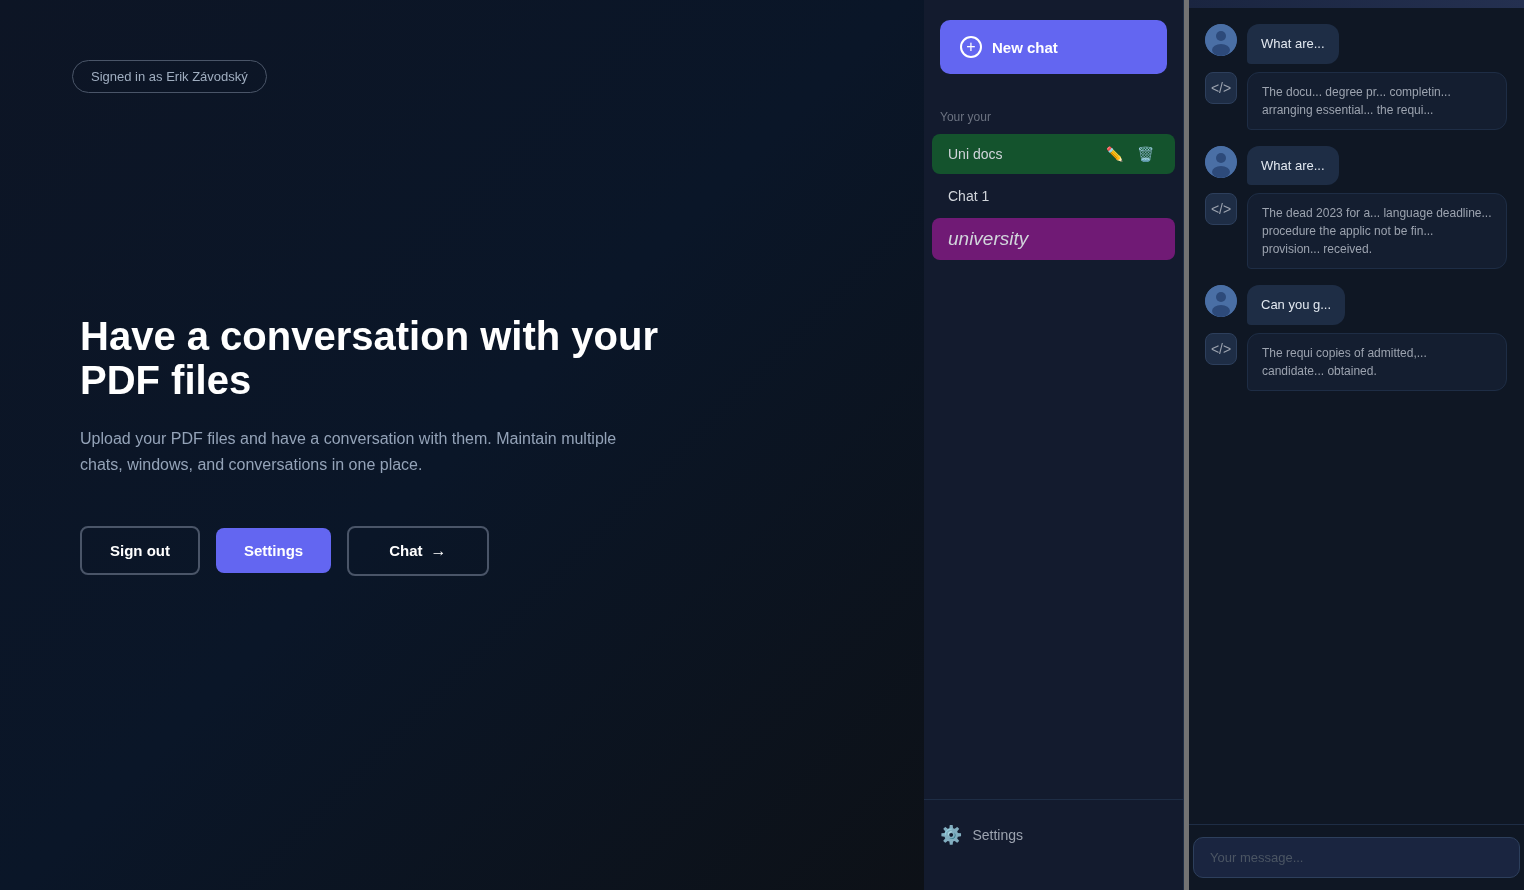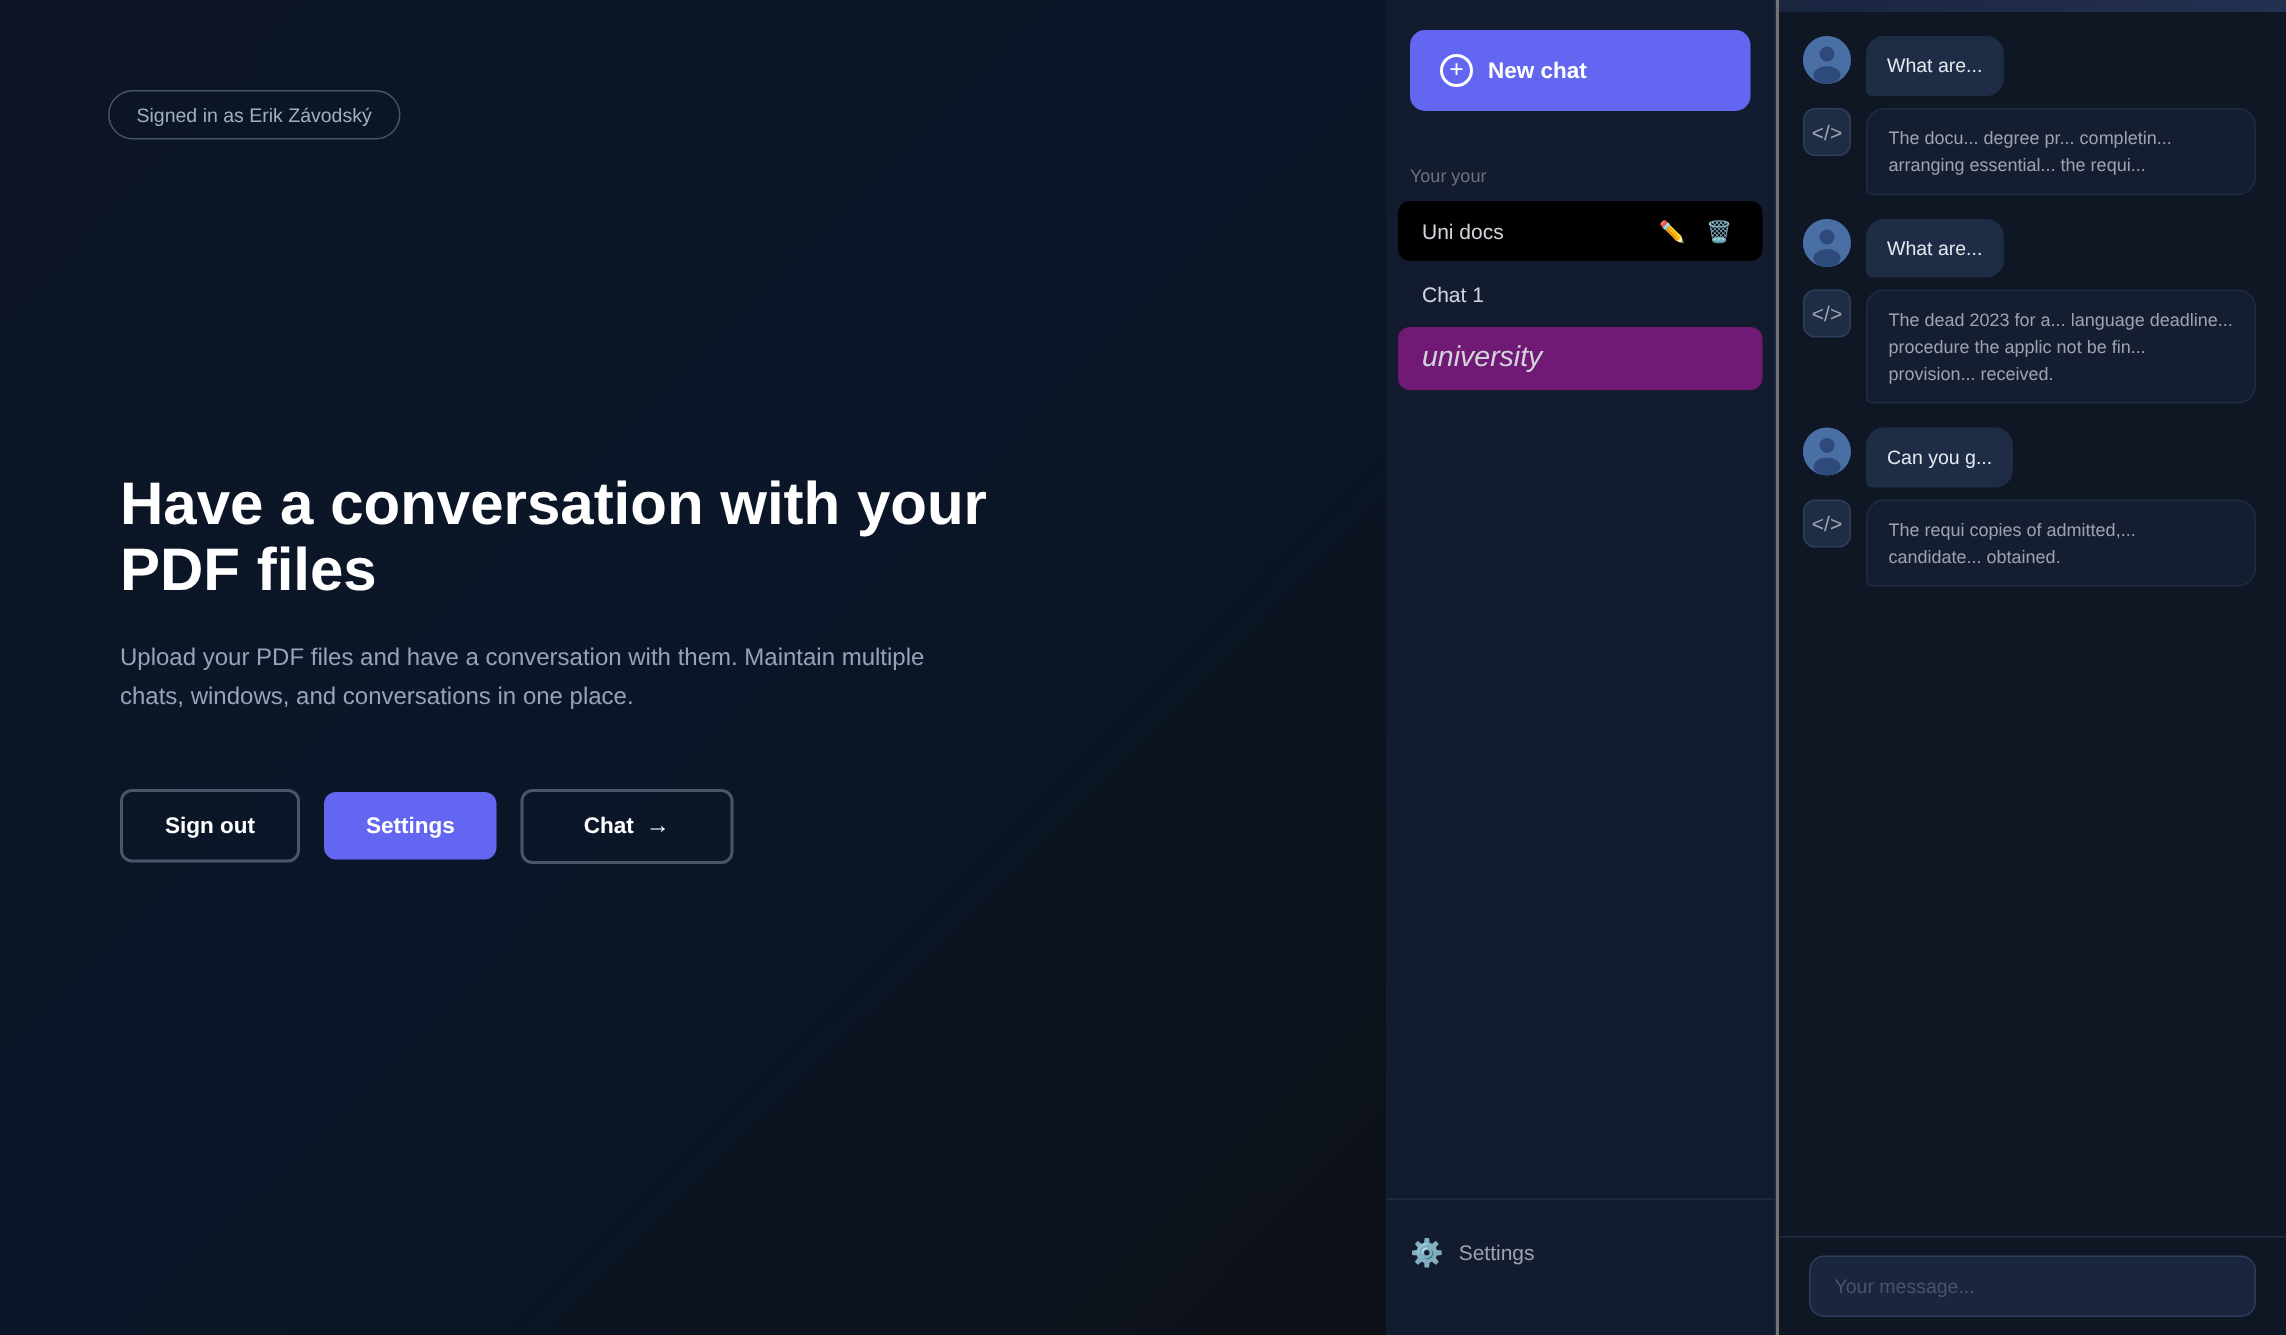--- a/index.html
+++ b/index.html
@@ -155,21 +155,21 @@
       border-radius: 8px;
       margin: 2px 8px;
       font-size: 14px;
       color: #d1d5db;
       display: flex;
       align-items: center;
       justify-content: space-between;
     }
 
     .chat-item.active {
-      background: #000000;
+      background: #14532d;
     }
 
     .chat-item-actions {
       display: flex;
       gap: 6px;
       align-items: center;
     }
 
     .icon-btn {
       background: none;
@@ -209,21 +209,21 @@
     }
 
     .gear-icon {
       font-size: 18px;
     }
 
     
     .chat-panel {
       width: 340px;
       background: #0f1724;
-      border-left: 2px solid #737373;
+      border-left: 5px solid #737373;
       display: flex;
       flex-direction: column;
       overflow: hidden;
     }
 
     .chat-panel-header {
       height: 8px;
       background: linear-gradient(90deg, #1a2540, #243050);
     }
 
@@ -298,21 +298,21 @@
       border-radius: 12px 12px 12px 4px;
       padding: 10px 14px;
       font-size: 12px;
       color: #9ca3af;
       max-width: 260px;
       line-height: 1.5;
       border: 1px solid #1e2d45;
     }
 
     .message-input-area {
-      padding: 12px 20px;
+      padding: 12px 4px;
       border-top: 1px solid #1e2d45;
     }
 
     .message-input {
       width: 100%;
       background: #1a2540;
       border: 1px solid #2d3f5c;
       border-radius: 10px;
       padding: 12px 16px;
       color: #6b7280;

